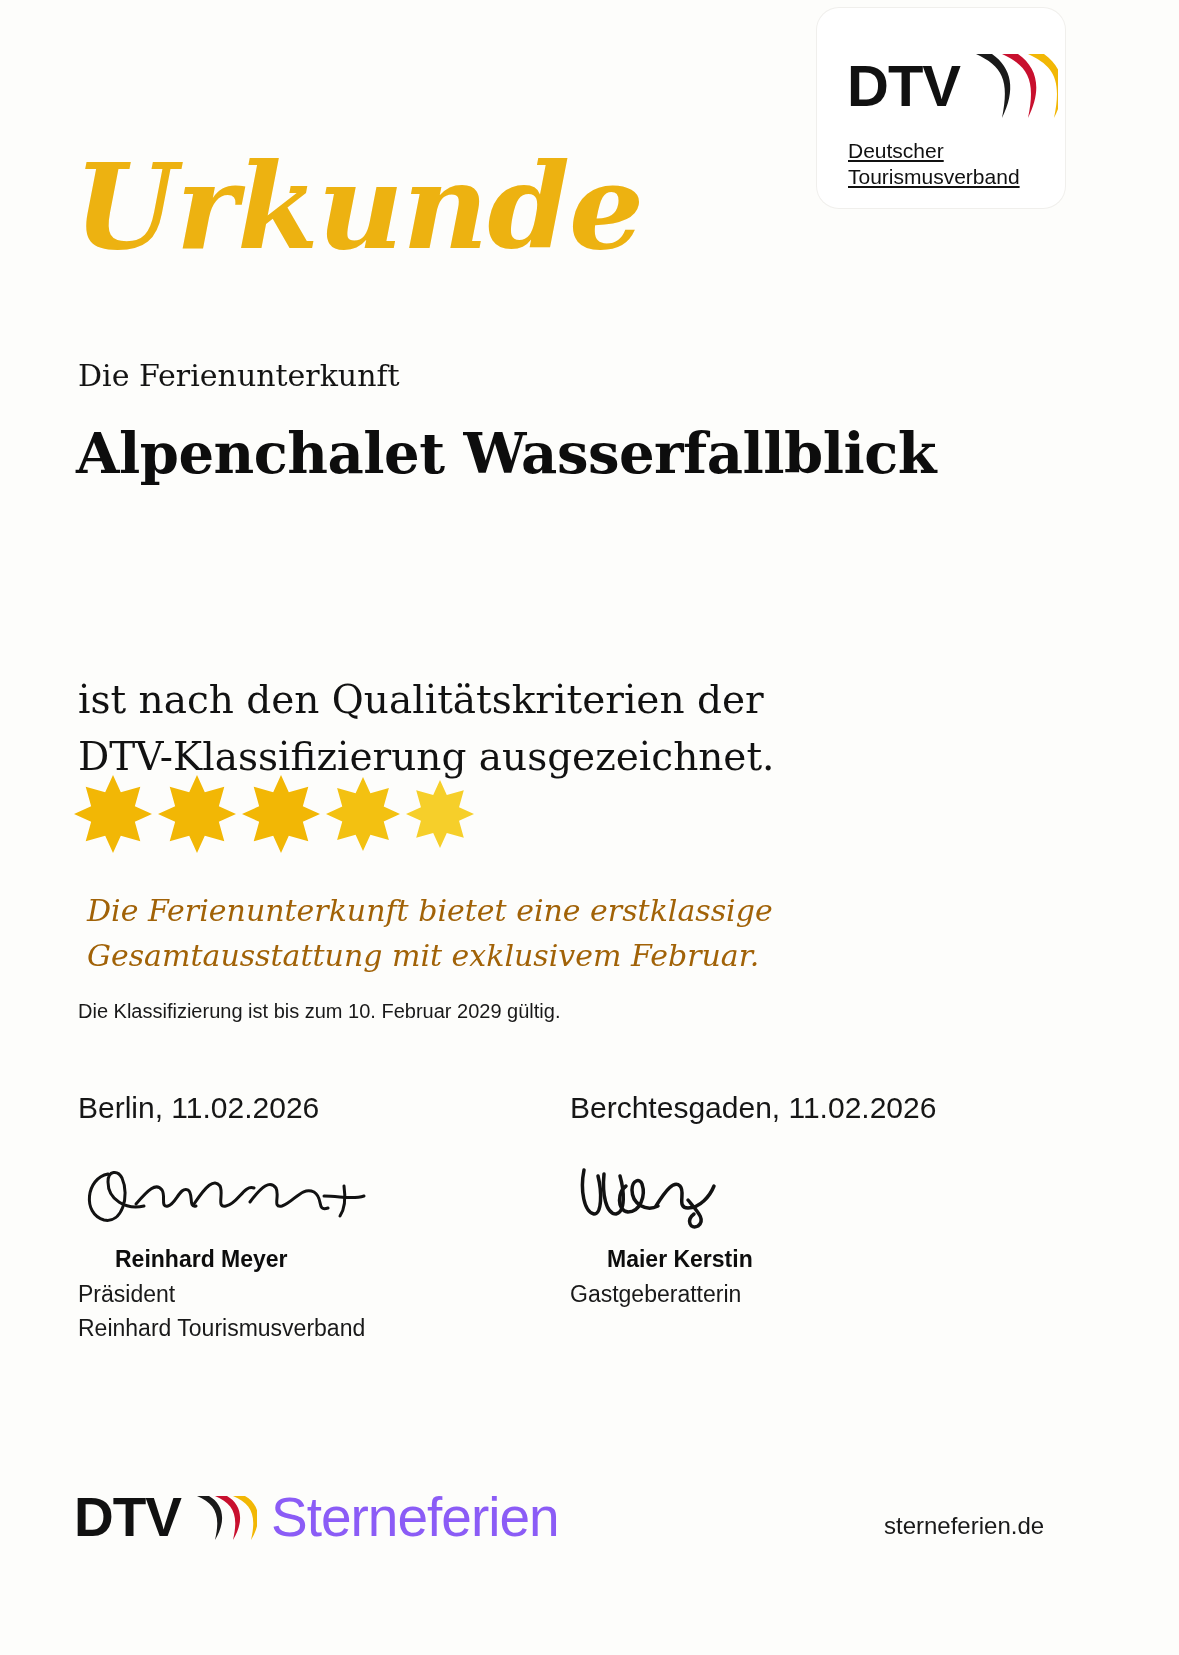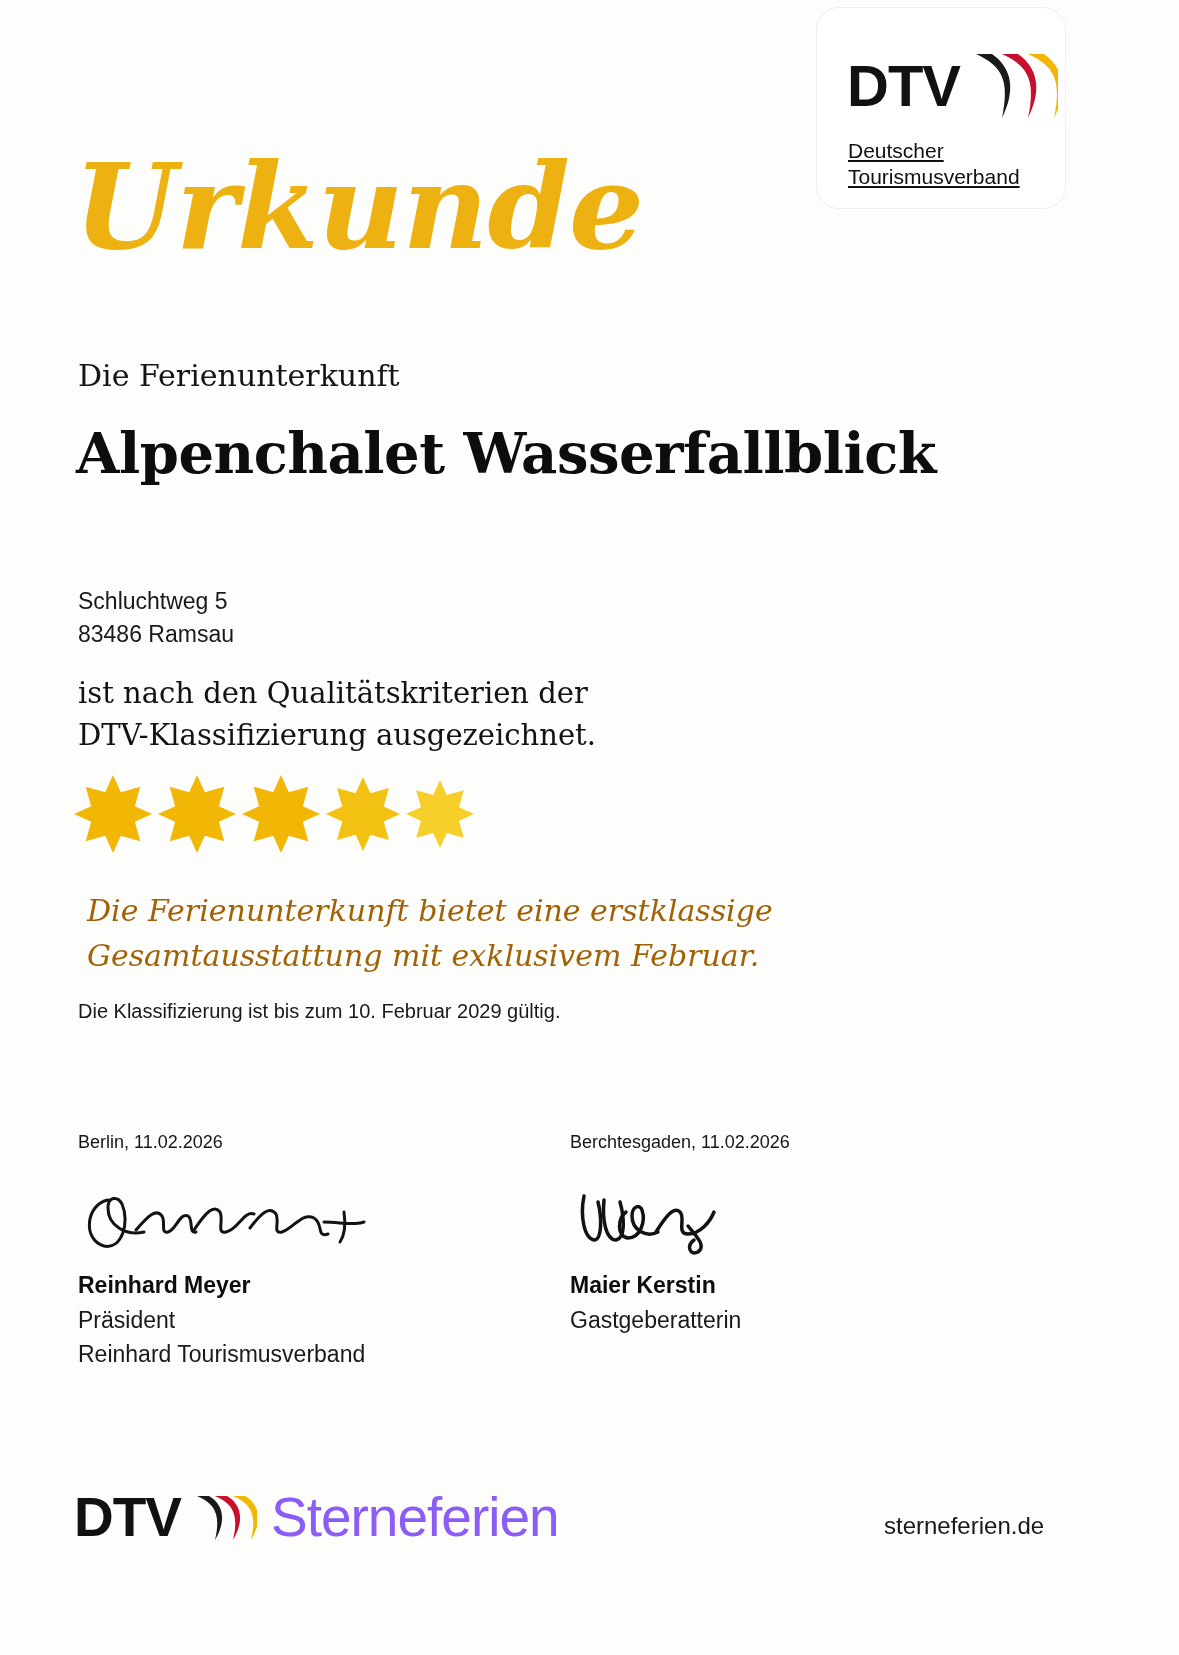--- a/index.html
+++ b/index.html
@@ -104,21 +104,21 @@
     left: 78px;
     font-size: 23px;
     line-height: 1.45;
     color: #191919;
   }
   .award-text {
     position: absolute;
     top: 672px;
     left: 78px;
     font-family: "DejaVu Serif", "Liberation Serif", serif;
-    font-size: 29px;
+    font-size: 39px;
     line-height: 1.45;
     color: #121212;
   }
 
   
   .stars {
     position: absolute;
     top: 775px;
     left: 74px;
     display: flex;
@@ -159,28 +159,28 @@
   
   .sig {
     position: absolute;
     font-size: 22px;
     line-height: 1.5;
     color: #191919;
   }
   .sig-left  { top: 1085px; left: 78px; }
   .sig-right { top: 1085px; left: 570px; }
 
-  .sig-place { font-size: 18px; color: #161616; margin-top: 44px; }
+  .sig-place { font-size: 30px; color: #161616; }
   .sig-mark {
     height: 86px;
     position: relative;
     margin-top: 26px;
   }
   .sig-mark svg { position: absolute; top: 0; left: 0; }
-  .sig-name { font-weight: bold; font-size: 23px; color: #0d0d0d; }
+  .sig-name { font-weight: bold; font-size: 23px; color: #0d0d0d; margin-left: 37px; }
   .sig-role { font-size: 23px; color: #191919; }
   .sig-org  { font-size: 23px; color: #191919; }
 
   
   .footer-logo {
     position: absolute;
     top: 1490px;
     left: 74px;
     display: flex;
     align-items: center;
@@ -227,24 +227,20 @@
       <div>Deutscher</div>
       <div>Tourismusverband</div>
     </div>
   </div>
 
   <div class="urkunde">Urkunde</div>
 
   <div class="lead">Die Ferienunterkunft</div>
   <div class="property-name">Alpenchalet Wasserfallblick</div>
 
-  <div class="address">
-    <div>Schluchtweg 5</div>
-    <div>83486 Ramsau</div>
-  </div>
 
   <div class="award-text">
     <div>ist nach den Qualitätskriterien der</div>
     <div>DTV-Klassifizierung ausgezeichnet.</div>
   </div>
 
   <div class="stars">
     <span class="star s1"></span>
     <span class="star s2"></span>
     <span class="star s3"></span>

